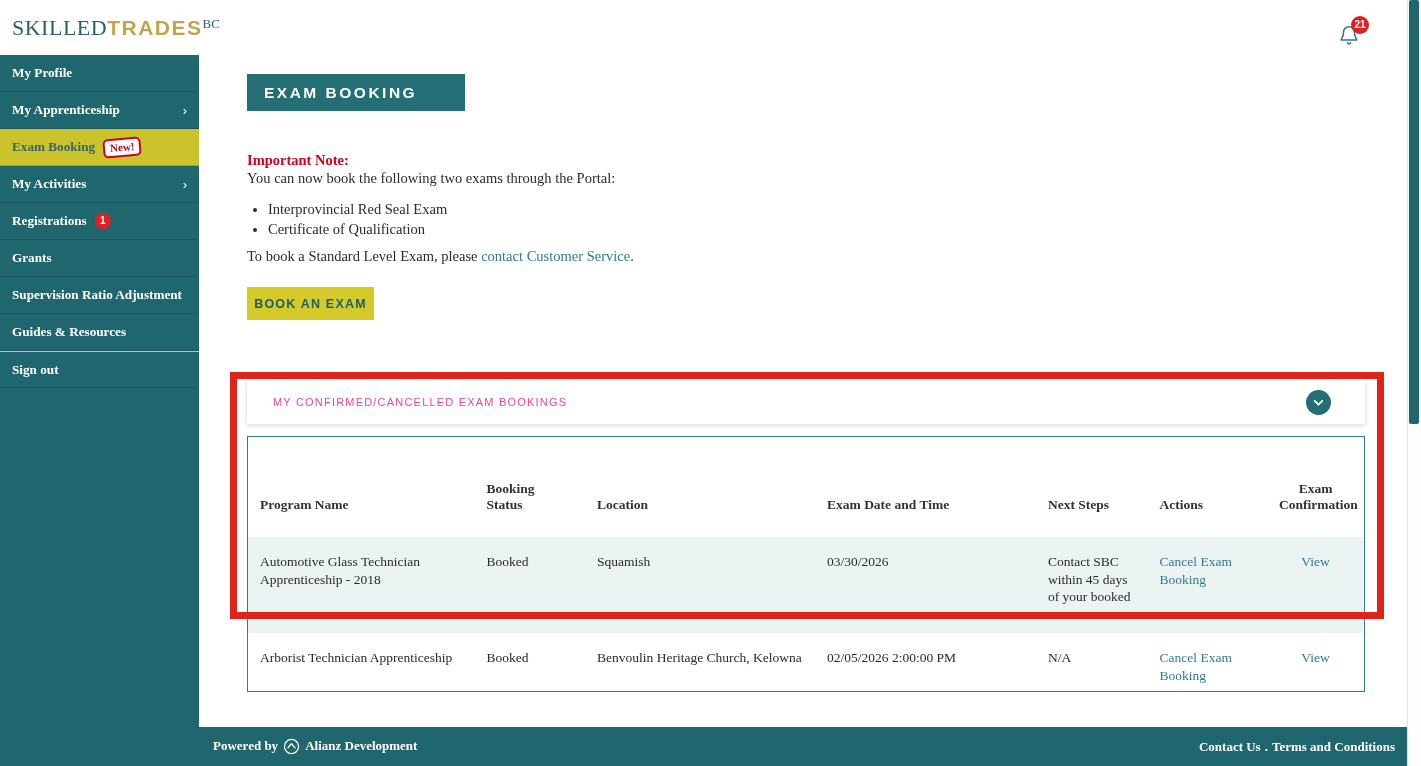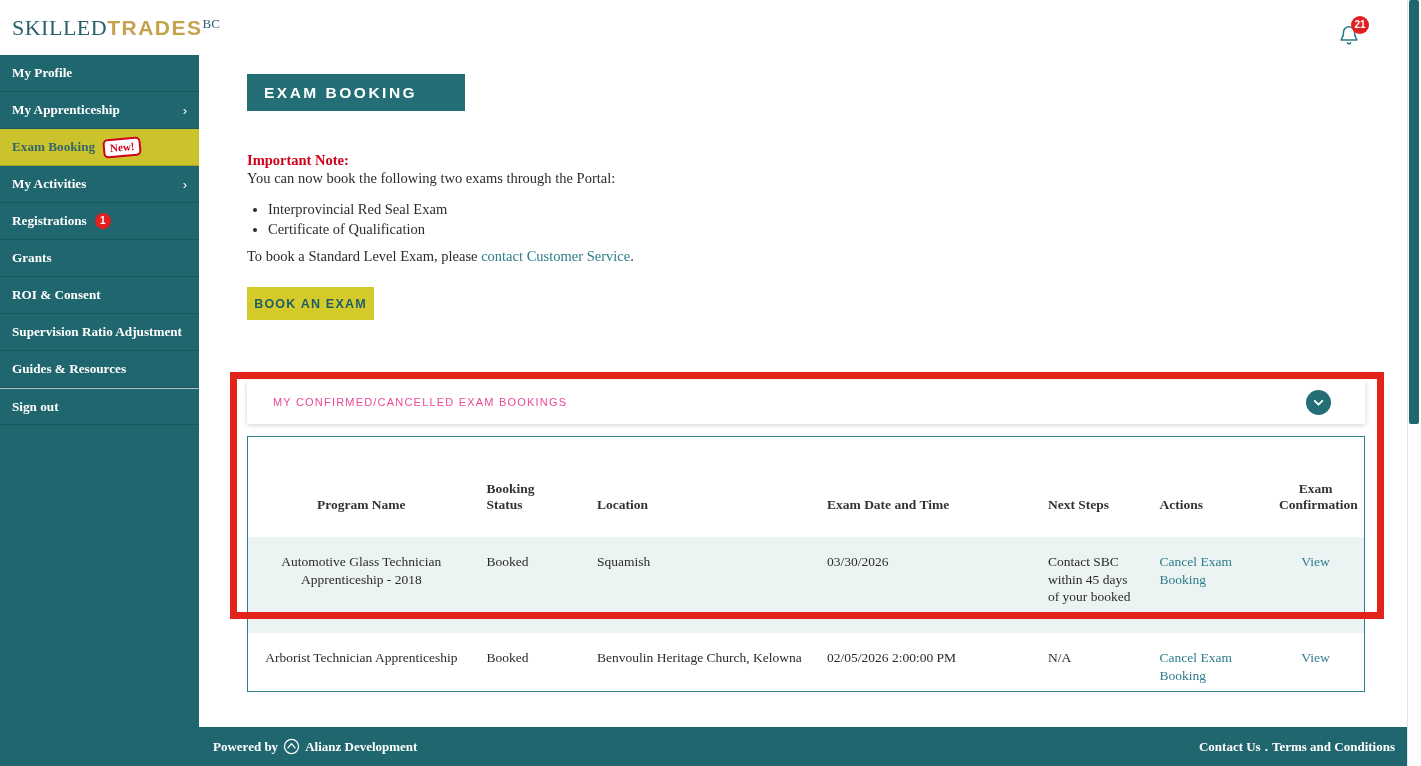--- a/index.html
+++ b/index.html
@@ -90,39 +90,39 @@
     background:#fff; border:1px solid #2e7f8a;
   }
   table.bookings { width:100%; border-collapse:collapse; table-layout:fixed; }
   .bookings th {
     font-size:13.5px; font-weight:bold; color:#333; text-align:left;
     vertical-align:bottom; padding:44px 12px 24px 12px;
   }
   .bookings td {
     font-size:13.5px; vertical-align:top; padding:16px 12px 10px 12px; line-height:1.3;
   }
-  .bookings .c-program {width:20.1%;text-align:center;} .bookings .c-status {width:9.8%;}
+  .bookings .c-program {width:20.1%;} .bookings .c-status {width:9.8%;}
   .bookings .c-location {width:20.4%;} .bookings .c-date {width:19.6%;}
   .bookings .c-next {width:9.9%;} .bookings .c-actions {width:10.6%;}
   .bookings .c-confirm {width:8.6%; text-align:center;}
   .row-alt { background:#ecf3f3; }
   .row-1 { height:91px; } .row-2 { height:71px; }
 
   
   .highlight-rect {
     position:absolute; left:230px; top:372px; width:1154px; height:247px;
     border:7px solid #e2231a; pointer-events:none; z-index:50;
   }
 
   
   .footer {
     position:absolute; left:0; top:727px; width:1407px; height:39px; background:#1f666e;
     display:flex; align-items:center; color:#fff; font-size:13px; font-weight:bold;
   }
-  .footer-left { margin-left:213px; display:flex; align-items:center; gap:5px; }
+  .footer-left { margin-left:213px; display:flex; gap:5px; }
   .footer-right { margin-left:auto; margin-right:12px; }
   .footer-right span { cursor:pointer; }
   .footer-right .dot { cursor:default; margin:0 4px; }
 
   
   .scrollbar-track {
     position:absolute; right:0; top:0; width:14px; height:766px; background:#fdfdfd;
     border-left:1px solid #e4e4e4; z-index:60;
   }
   .scrollbar-thumb {
@@ -163,23 +163,20 @@
   <div class="side-item">
     <span>My Activities</span>
     <span class="chev">›</span>
   </div>
   <div class="side-item">
     <span>Registrations</span>
     <span class="count-badge">1</span>
   </div>
   <div class="side-item">
     <span>Grants</span>
-  </div>
-  <div class="side-item">
-    <span>ROI &amp; Consent</span>
   </div>
   <div class="side-item">
     <span>Supervision Ratio Adjustment</span>
   </div>
   <div class="side-item">
     <span>Guides &amp; Resources</span>
   </div>
   <div class="side-item side-signout">
     <span>Sign out</span>
   </div>

